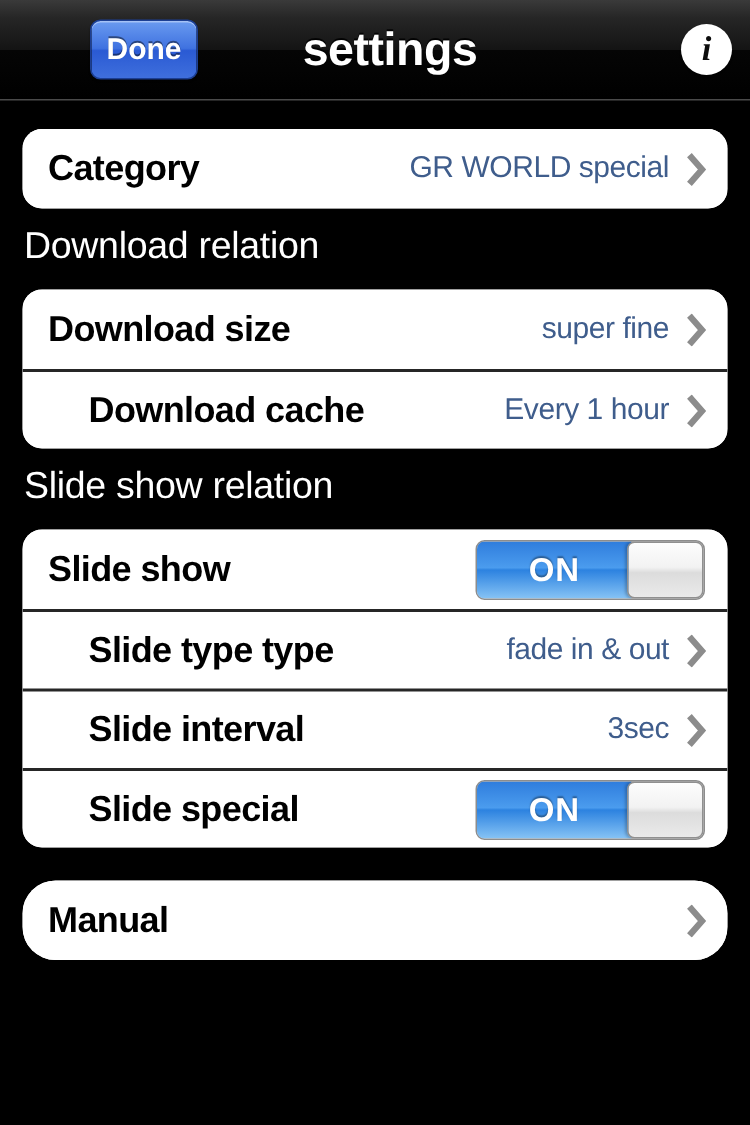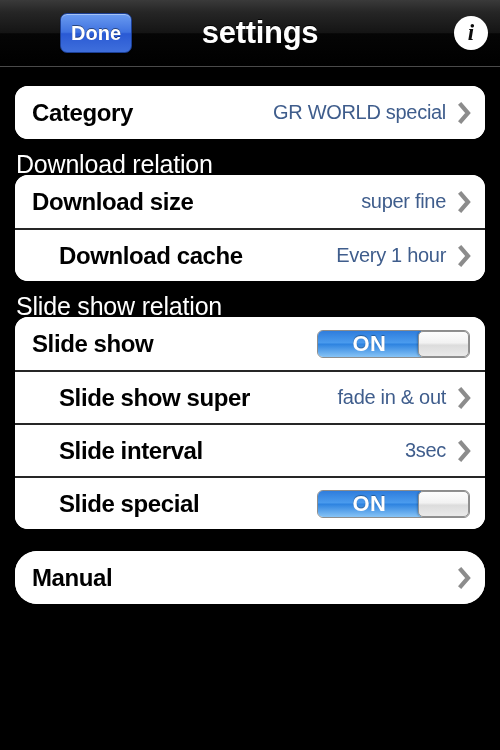--- a/index.html
+++ b/index.html
@@ -97,21 +97,21 @@
 
   
   .content {
     padding: 0;
   }
   .section-header {
     color: #ffffff;
     font-size: 25px;
     font-weight: normal;
     padding: 0 0 0 16px;
-    height: 36px;
+    height: 54px;
     line-height: 50px;
     letter-spacing: -0.2px;
   }
 
   .card {
     margin: 0 15px;
     background: #ffffff;
     border-radius: 13px;
     overflow: hidden;
   }
@@ -161,21 +161,21 @@
     stroke: #8c8c8c;
     stroke-width: 4.2;
     stroke-linecap: square;
     stroke-linejoin: miter;
   }
 
   
   .switch {
     position: relative;
     width: 153px;
-    height: 28px;
+    height: 40px;
     border-radius: 6px;
     border: 1px solid #8d8d8d;
     box-sizing: border-box;
     overflow: hidden;
     background: #e8e8e8;
     cursor: pointer;
     margin-right: 2px;
     box-shadow: inset 0 1px 2px rgba(0,0,0,0.25);
   }
   .switch-track {
@@ -271,21 +271,21 @@
         <div class="switch">
           <div class="switch-track">
             <span>ON</span>
           </div>
           <div class="switch-knob"></div>
         </div>
       </div>
     </div>
 
     <div class="row">
-      <div class="row-label">Slide show super</div>
+      <div class="row-label">Slide type type</div>
       <div class="row-right">
         <div class="row-value">fade in &amp; out</div>
         <svg class="chevron" viewBox="0 0 14 22">
           <path d="M3 3 L10 11 L3 19"></path>
         </svg>
       </div>
     </div>
 
     <div class="row">
       <div class="row-label">Slide interval</div>

